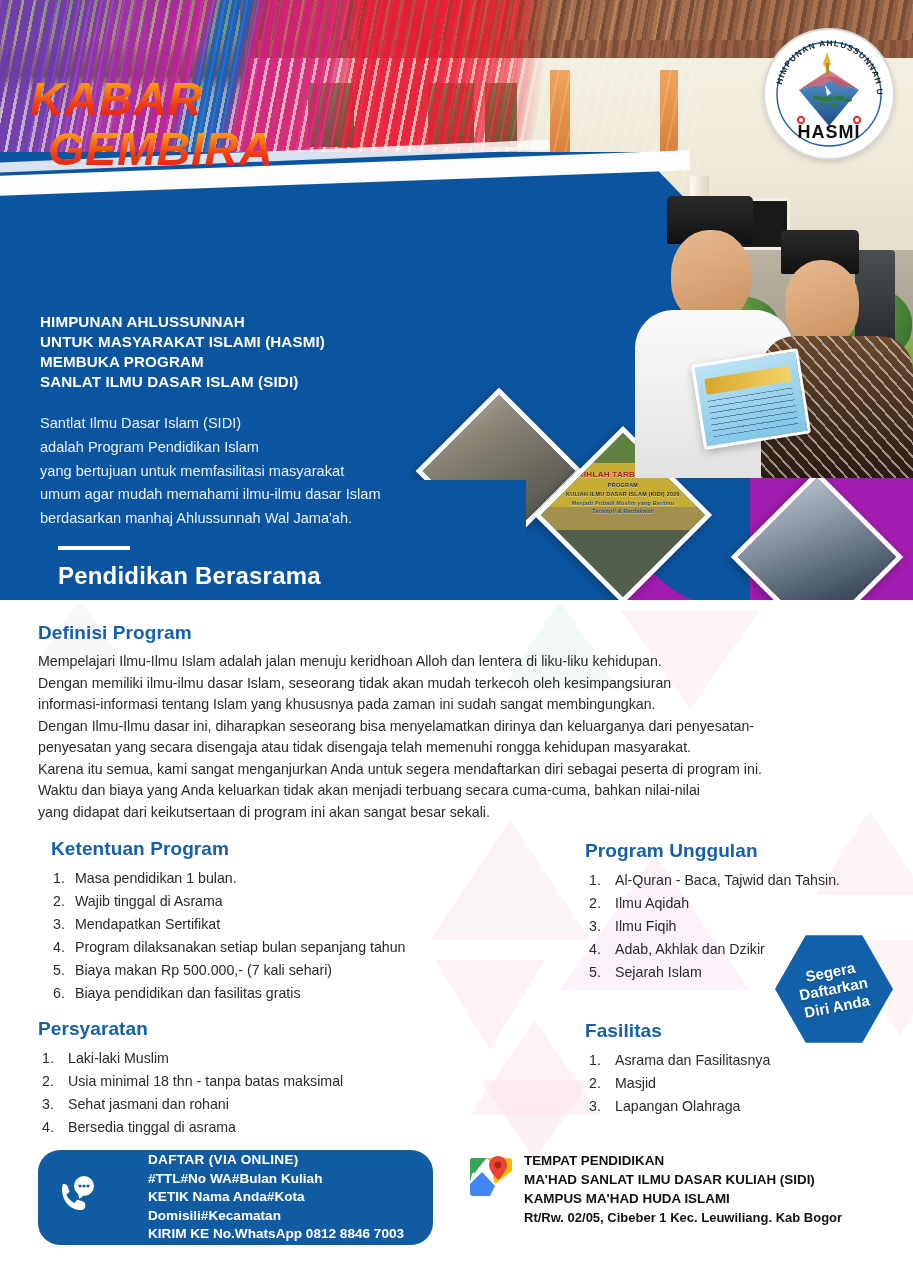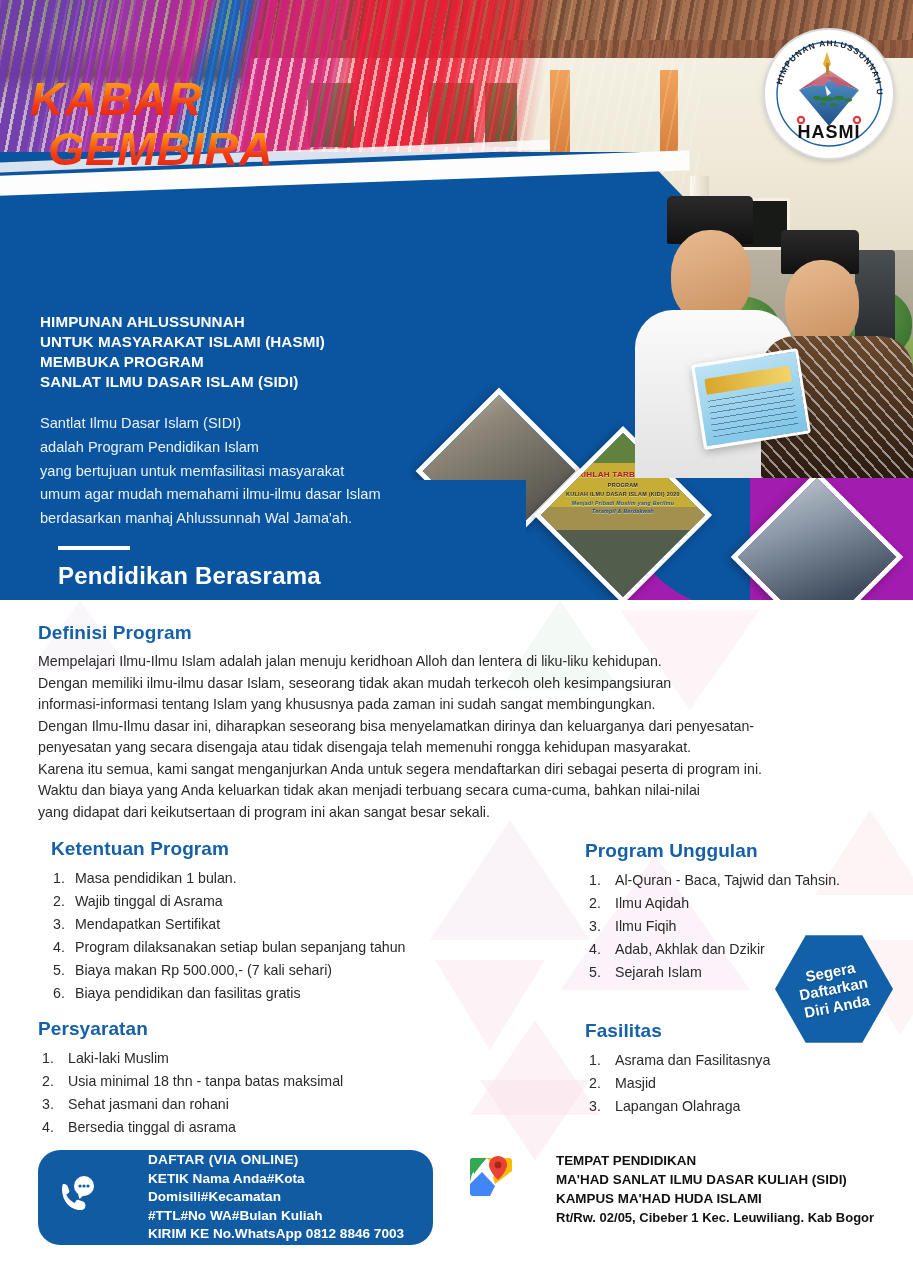--- a/index.html
+++ b/index.html
@@ -224,21 +224,21 @@
     position:absolute; left:38px; top:550px; width:395px; height:95px;
     background:#115ba3; border-radius:22px; display:flex; align-items:center; padding:0 16px;gap:42px;
   }
   .daftar-icon{ width:44px; flex:0 0 44px; position:relative; margin-right:8px; }
   .daftar-txt{ color:#ffffff; font-size:13.6px; font-weight:bold; line-height:1.37; }
   .daftar-txt .t1{ letter-spacing:.3px; }
 
   
   .addr{ position:absolute; left:468px; top:552px; width:450px; display:flex; }
   .gmap{ width:46px; height:46px; flex:0 0 46px; position:relative; margin-right:10px; margin-top:2px; }
-  .addr-txt{ color:#111; font-size:13.4px; font-weight:bold; line-height:1.41;margin-left:32px; }
+  .addr-txt{ color:#111; font-size:13.4px; font-weight:bold; line-height:1.41; }
   .addr-txt .small{ font-size:13px; }
 </style>
 </head>
 <body>
 
 <div id="poster">
 
   <div class="hero">
 
     <div class="photo-campus">
@@ -459,22 +459,22 @@
           <path d="M10 9c2 0 4 .4 4.6 2.2l1.6 4.4c.4 1.1 0 2-.9 2.6l-2 1.3c1.5 3.8 4.6 6.9 8.4 8.4l1.3-2c.6-.9 1.5-1.3 2.6-.9l4.4 1.6C32 27.2 32.4 29 32.4 31c0 2.4-2 4-4.4 4C17.5 35 9 26.5 9 13.4 9 11 10 9 10 9z" fill="#ffffff" transform="translate(-1,1)"></path>
           <circle cx="30" cy="12" r="10" fill="#ffffff"></circle>
           <path d="M24 20 l1.5 5 4-3.5z" fill="#ffffff"></path>
           <circle cx="26" cy="12" r="1.6" fill="#115ba3"></circle>
           <circle cx="30" cy="12" r="1.6" fill="#115ba3"></circle>
           <circle cx="34" cy="12" r="1.6" fill="#115ba3"></circle>
         </svg>
       </div>
       <div class="daftar-txt">
         <div class="t1">DAFTAR  (VIA ONLINE)</div>
+        <div>#TTL#No WA#Bulan Kuliah</div>
         <div>KETIK Nama Anda#Kota Domisili#Kecamatan</div>
-        <div>#TTL#No WA#Bulan Kuliah</div>
         <div>KIRIM KE No.WhatsApp 0812 8846 7003</div>
       </div>
     </div>
 
     <div class="addr">
       <div class="gmap">
         <svg width="46" height="46" viewBox="0 0 46 46">
           <rect x="2" y="4" width="42" height="38" rx="3" fill="#ffffff"></rect>
           <path d="M2 7a3 3 0 0 1 3-3h14L5 22H2z" fill="#34a853"></path>
           <path d="M19 4h22a3 3 0 0 1 3 3v10L27 30z" fill="#fbbc04"></path>

